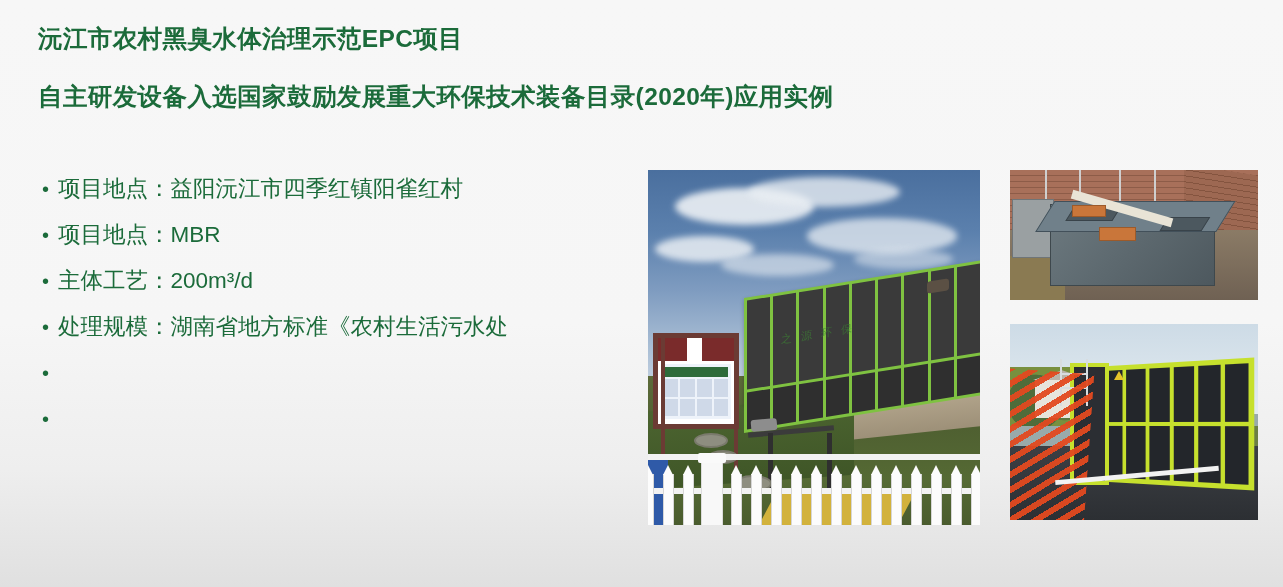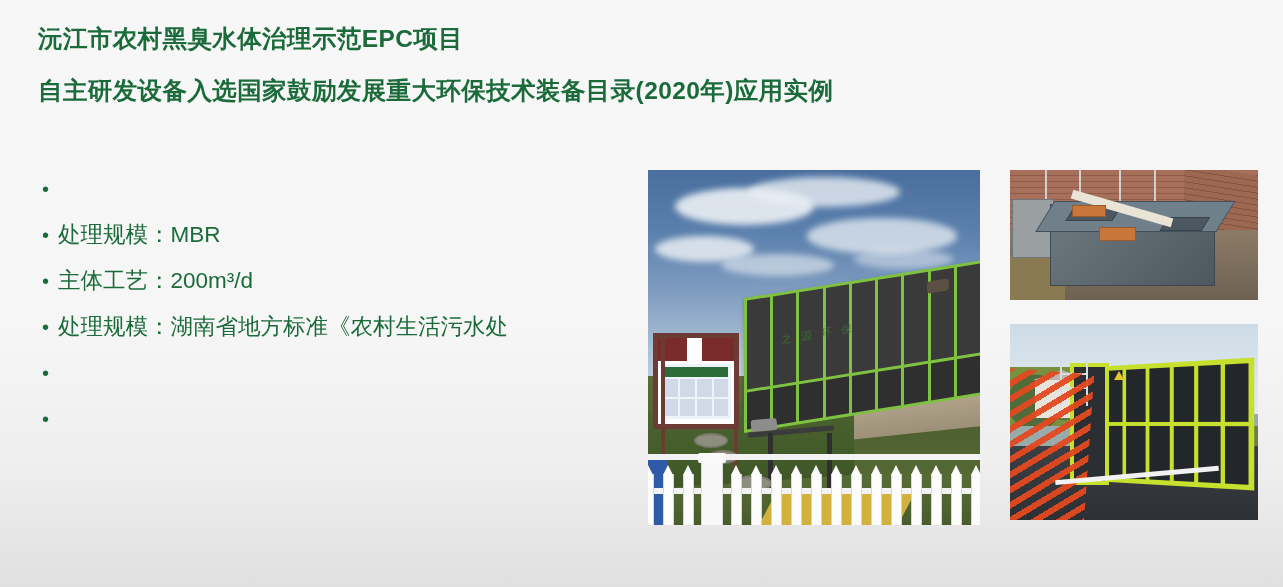--- a/index.html
+++ b/index.html
@@ -10,21 +10,21 @@
     overflow:hidden;position:relative;
   }
   .slide{position:absolute;inset:0;}
 
   
   .title-block{position:absolute;left:38px;top:22px;width:1080px;}
   .title-line{
     color:#1b6b3a;font-weight:bold;letter-spacing:.4px;white-space:nowrap;
   }
   .title-line.l1{font-size:24.5px;line-height:34px;}
-  .title-line.l2{font-size:24.5px;line-height:34px;margin-top:18px;}
+  .title-line.l2{font-size:24.5px;line-height:34px;margin-top:24px;}
 
   
   .bullets{position:absolute;left:42px;top:172px;width:610px;}
   .bullet-row{display:flex;align-items:flex-start;height:46px;}
   .bullet-dot{
     width:16px;flex:0 0 16px;color:#1b6b3a;font-size:20px;line-height:34px;
     text-align:left;user-select:none;
   }
   .bullet-text{
     color:#1b6b3a;font-size:22.5px;line-height:34px;white-space:nowrap;
@@ -176,24 +176,25 @@
 <div class="slide">
 
   <div class="title-block">
     <div class="title-line l1">沅江市农村黑臭水体治理示范EPC项目</div>
     <div class="title-line l2">自主研发设备入选国家鼓励发展重大环保技术装备目录(2020年)应用实例</div>
   </div>
 
   <div class="bullets">
     <div class="bullet-row">
       <span class="bullet-dot">•</span>
-    </div>
-    <div class="bullet-row">
-      <span class="bullet-dot">•</span>
-      <span class="bullet-text">处理规模：MBR</span>
+      <span class="bullet-text">项目地点：益阳沅江市四季红镇阳雀红村</span>
+    </div>
+    <div class="bullet-row">
+      <span class="bullet-dot">•</span>
+      <span class="bullet-text">项目地点：MBR</span>
     </div>
     <div class="bullet-row">
       <span class="bullet-dot">•</span>
       <span class="bullet-text">主体工艺：200m³/d</span>
     </div>
     <div class="bullet-row">
       <span class="bullet-dot">•</span>
       <span class="bullet-text">处理规模：湖南省地方标准《农村生活污水处</span>
     </div>
     <div class="bullet-row">

